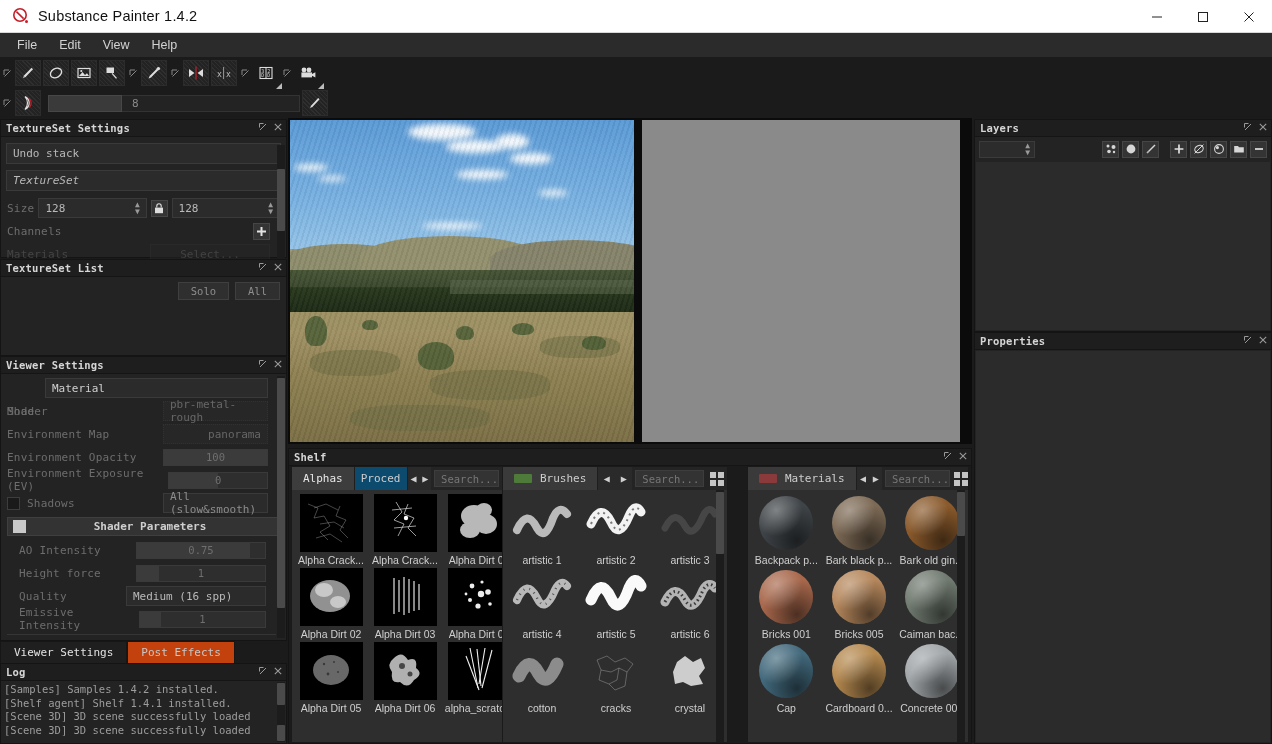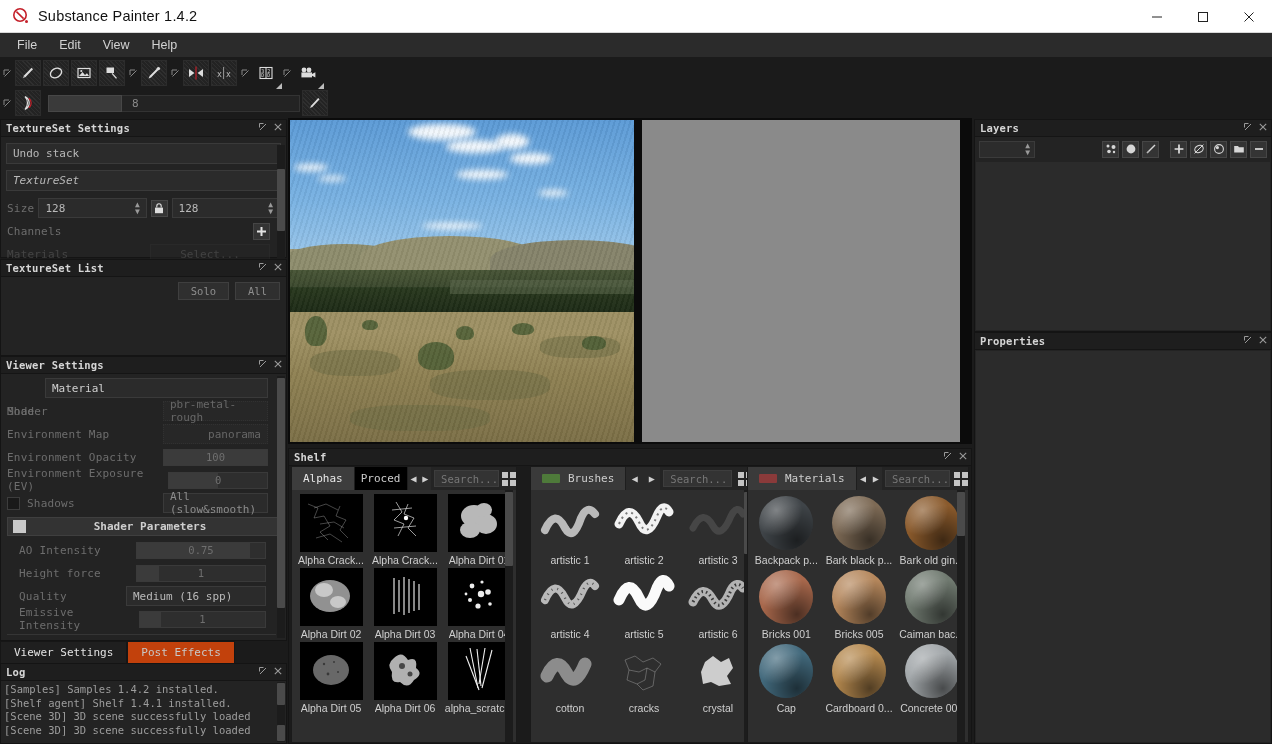--- a/index.html
+++ b/index.html
@@ -167,21 +167,21 @@
   .vp-mat {
     position:absolute; background:#8a8a8a;
   }
 
   
   .shelf-col { position:absolute; top:0; bottom:0; background:#2e2e2e; border:1px solid #1a1a1a; }
   .shelf-tabbar { height:23px; display:flex; align-items:center; background:#242424; }
   .sh-tab {
     height:23px; padding:0 11px; display:flex; align-items:center;
     font-family:"DejaVu Sans Mono", monospace; font-size:11px; color:#cdcdcd;
-    background:#000000; border-right:1px solid #1e1e1e;
+    background:#0c4a6e; border-right:1px solid #1e1e1e;
   }
   .sh-tab.active { background:#3d3d3d; color:#e8e8e8; }
   .sh-tab.cat { gap:8px; flex:1; justify-content:center; background:#3a3a3a; }
   .cat-swatch { width:18px; height:9px; border-radius:1px; }
   .sh-arrow {
     width:17px; height:23px; display:flex; align-items:center; justify-content:center;
     color:#cfcfcf; font-size:10px; background:#2a2a2a;
   }
   .sh-search {
     flex:1; height:17px; margin:0 3px; background:#333; border:1px solid #3d3d3d;
@@ -783,21 +783,21 @@
                     </g>
                   </svg></div>
                 <div class="item-label">alpha_scratc...</div>
               </div>
           </div>
           <div class="scroll-track" style="top:0; bottom:0; right:3px;"></div>
           <div class="scroll-thumb" style="top:2px; height:74px; right:3px;"></div>
         </div>
       </div>
 
-      <div class="shelf-col" style="left:241px; width:226px;">
+      <div class="shelf-col" style="left:213px; width:226px;">
         <div class="shelf-tabbar">
           <div class="sh-tab cat">
             <span class="cat-swatch" style="background:#4e7a3a;"></span>
             <span>Brushes</span>
           </div>
           <div class="sh-arrow">◀</div>
           <div class="sh-arrow">▶</div>
           <div class="sh-search">Search...</div>
           <div class="sh-grid-icon">
               <i>

